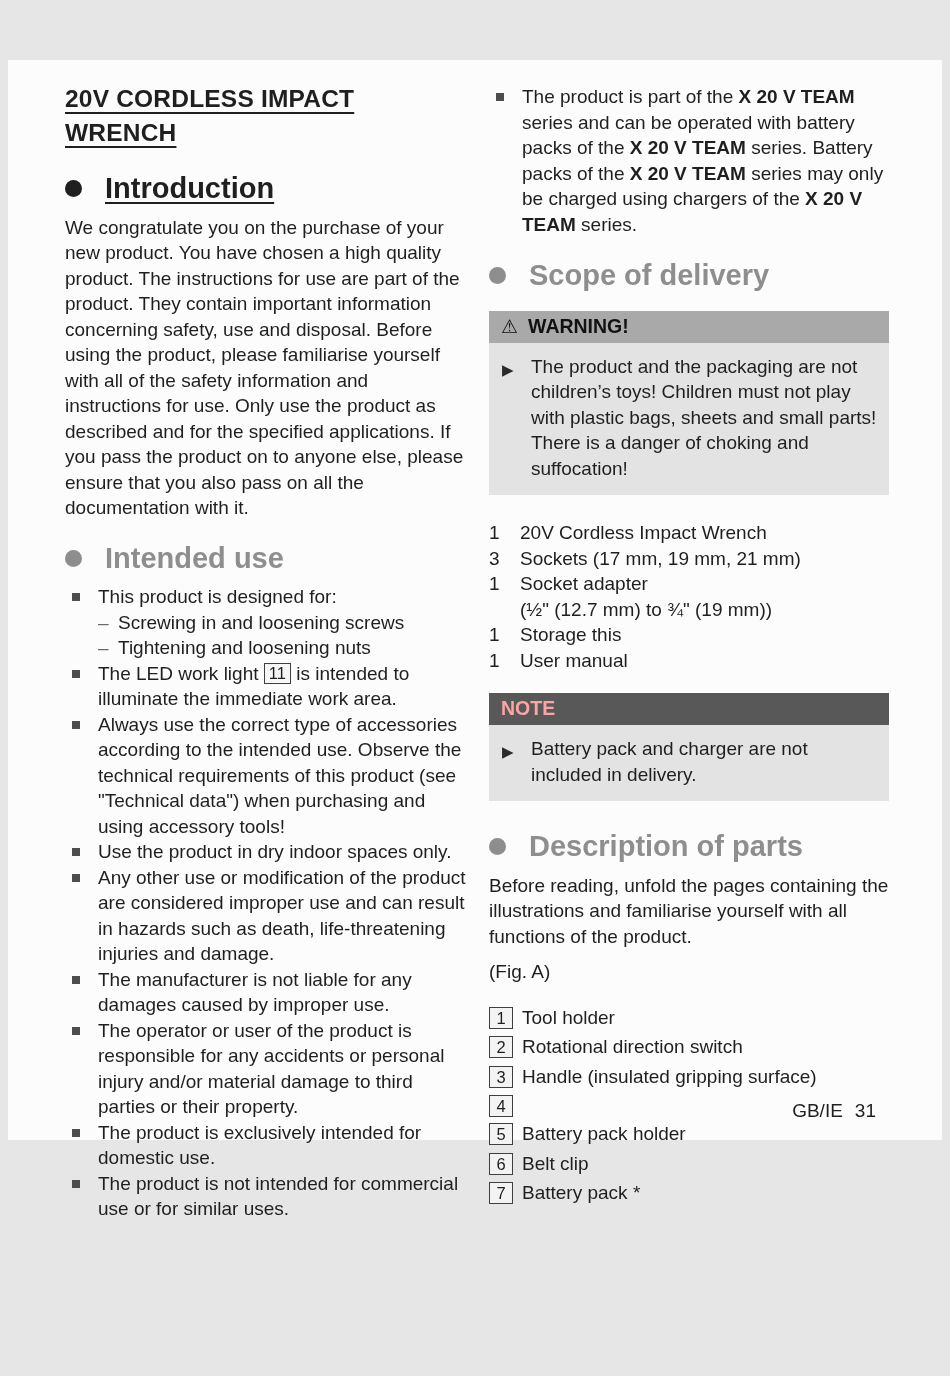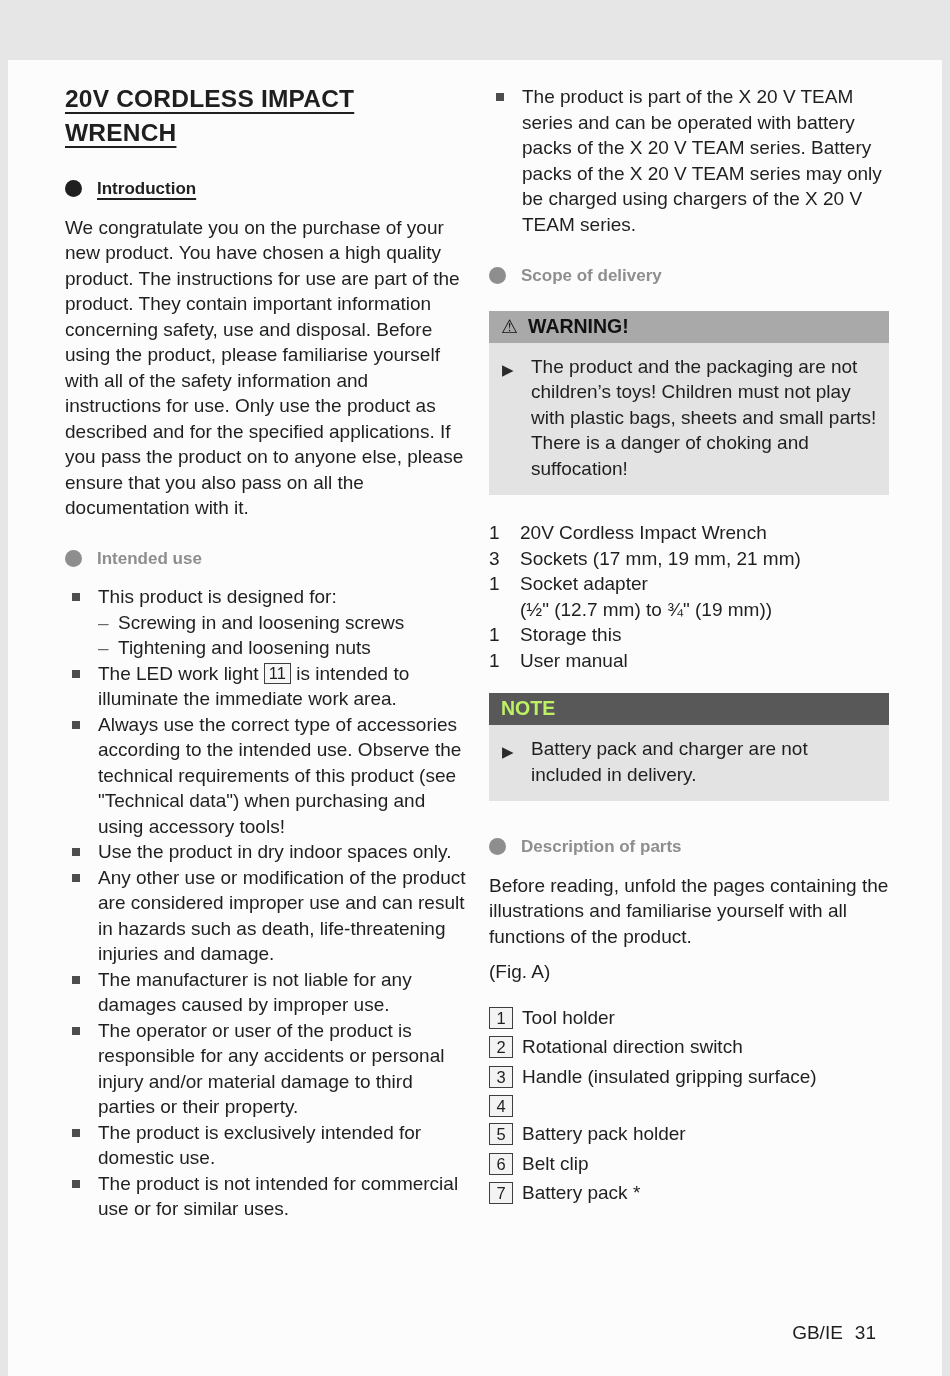--- a/index.html
+++ b/index.html
@@ -5,34 +5,34 @@
   * { margin:0; padding:0; box-sizing:border-box; }
   html,body { width:950px; height:1376px; }
   body {
     position:relative;
     background:#e6e6e6;
     font-family:"Liberation Sans","DejaVu Sans",sans-serif;
     color:#1f1f1f;
     overflow:hidden;
   }
   .sheet {
-    position:absolute; left:8px; top:60px; width:934px; height:1316px;
+    position:absolute; left:8px; top:60px; width:934px; height:1080px;
     background:#fcfcfc;
   }
   .col { position:absolute; font-size:19px; line-height:25.5px; }
   .col-left  { left:57px;  top:22px; width:402px; }
   .col-right { left:481px; top:24px; width:400px; }
 
   .doc-title {
     font-size:24.5px; line-height:34px; font-weight:bold;
     white-space:pre-line; letter-spacing:.2px;
     text-decoration:underline; text-decoration-thickness:2px; text-underline-offset:5px;
     margin-bottom:26px;
   }
-  .h2 { display:flex; align-items:center; gap:15px; font-size:17px; font-weight:bold; margin:2px 0 13px 0; }
+  .h2 { display:flex; align-items:center; gap:23px; font-size:29px; font-weight:bold; margin:2px 0 13px 0; }
   .h2 .dot { width:17px; height:17px; border-radius:50%; background:#1f1f1f; flex:none; }
   .h2.black .h2-label { text-decoration:underline; text-decoration-thickness:2px; text-underline-offset:4px; }
   .h2.gray { color:#8e8e8e; }
   .h2.gray .dot { background:#8e8e8e; }
 
   .para { margin-bottom:25px; }
 
   .li { position:relative; padding-left:33px; }
   .li .sq { position:absolute; left:7px; top:9px; width:8px; height:8px; background:#4d4d4d; }
   .li-dash { position:relative; padding-left:53px; }
@@ -44,21 +44,21 @@
   }
 
   .gap-lg { height:24px; }
 
   .alert { margin-bottom:25px; }
   .alert-head {
     display:flex; align-items:center; gap:10px;
     background:#a9a9a9; font-weight:bold; font-size:19.5px;
     padding:3px 12px; min-height:32px; color:#111;
   }
-  .alert-head.dark { background:#585858; color:#bef264; }
+  .alert-head.dark { background:#585858; color:#fca5a5; }
   .warn-glyph { font-family:"DejaVu Sans",sans-serif; font-size:19px; font-weight:bold; }
   .alert-body { background:#e3e3e3; padding:11px 12px 14px 14px; position:relative; }
   .alert-body .tri {
     position:absolute; left:13px; top:15px;
     font-family:"DejaVu Sans",sans-serif; font-size:15px; color:#2b2b2b;
   }
   .alert-body .txt { padding-left:28px; }
 
   .d-row { position:relative; padding-left:31px; }
   .d-qty { position:absolute; left:0; }
@@ -69,25 +69,25 @@
 
   .p-row { display:flex; align-items:flex-start; margin-bottom:4px; }
   .p-num {
     flex:none; min-width:24px; text-align:center;
     border:1.5px solid #3f3f3f; background:#f3f3f3;
     font-size:16.5px; line-height:20px; margin:2px 9px 0 0; padding:0 2px;
   }
   .p-label { padding-top:0; }
   .chain-icon { display:inline-block; vertical-align:-2px; margin-right:6px; }
 
-  .footer { position:absolute; right:66px; bottom:32px; font-size:19px; color:#1f1f1f; }
+  .footer { position:absolute; right:66px; bottom:18px; font-size:19px; color:#1f1f1f; }
   .footer span { margin-left:12px; }
   .footer span:first-child { margin-left:0; }
 
-  strong { font-weight:normal; }
+  strong { font-weight:bold; }
 </style>
 </head>
 <body>
 
 <div class="sheet">
 
   <div class="col col-left">
 
     <div class="doc-title">20V CORDLESS IMPACT
 WRENCH</div>

